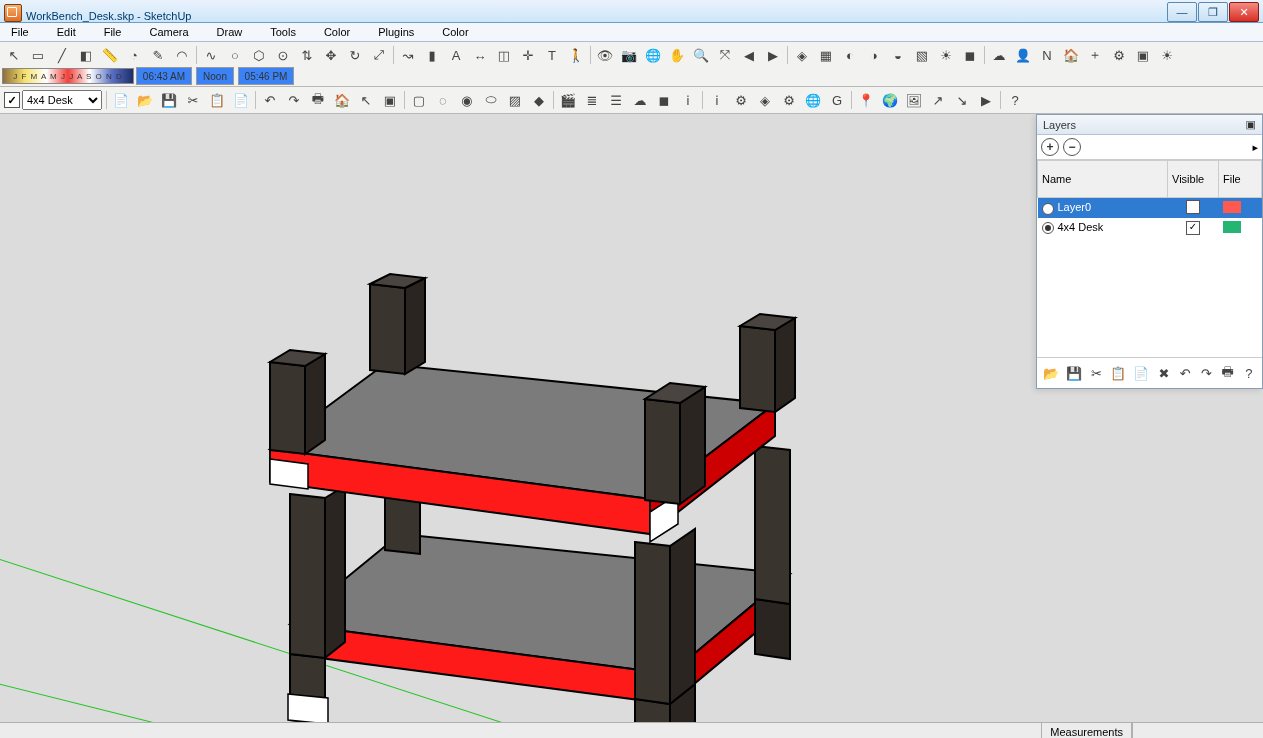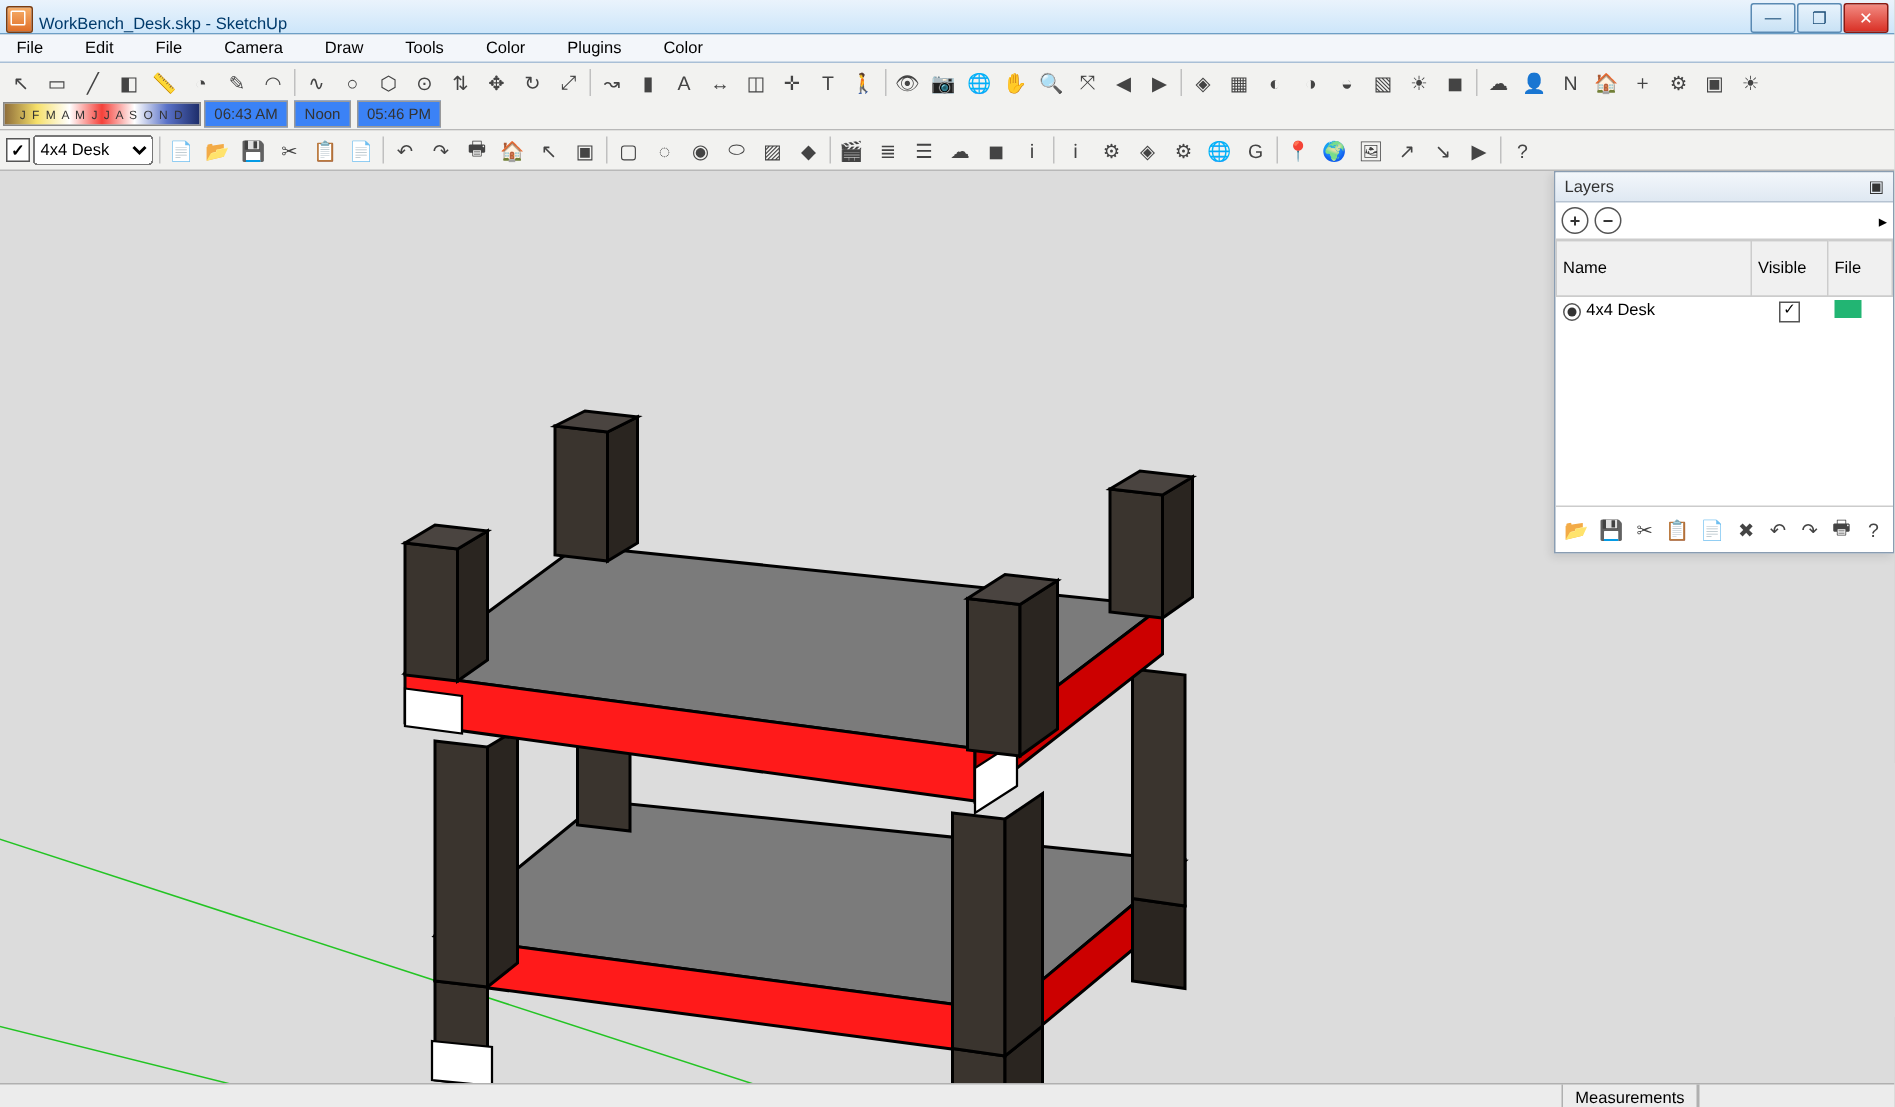--- a/index.html
+++ b/index.html
@@ -244,20 +244,25 @@
     </div>
     <table>
       <tbody>
           <tr>
         <th>Name</th>
         <th style="width:42px">Visible</th>
         <th style="width:34px">File</th>
       </tr>
       </tbody>
         <tbody id="layerrows">
+          <tr class="sel">
+            <td><span class="radio"></span>Layer0</td>
+            <td style="text-align: center;"><span class="vis"></span></td>
+            <td><span class="sw" style="background:#ff5a50"></span></td>
+          </tr>
           <tr>
             <td><span class="radio on"></span>4x4 Desk</td>
             <td style="text-align: center;"><span class="vis">✓</span></td>
             <td><span class="sw" style="background:#22b573"></span></td>
           </tr>
         </tbody>
     </table>
     <div style="height:120px"></div>
     <div class="extratools" id="extratools">
         <div class="tbtn">📂</div>

